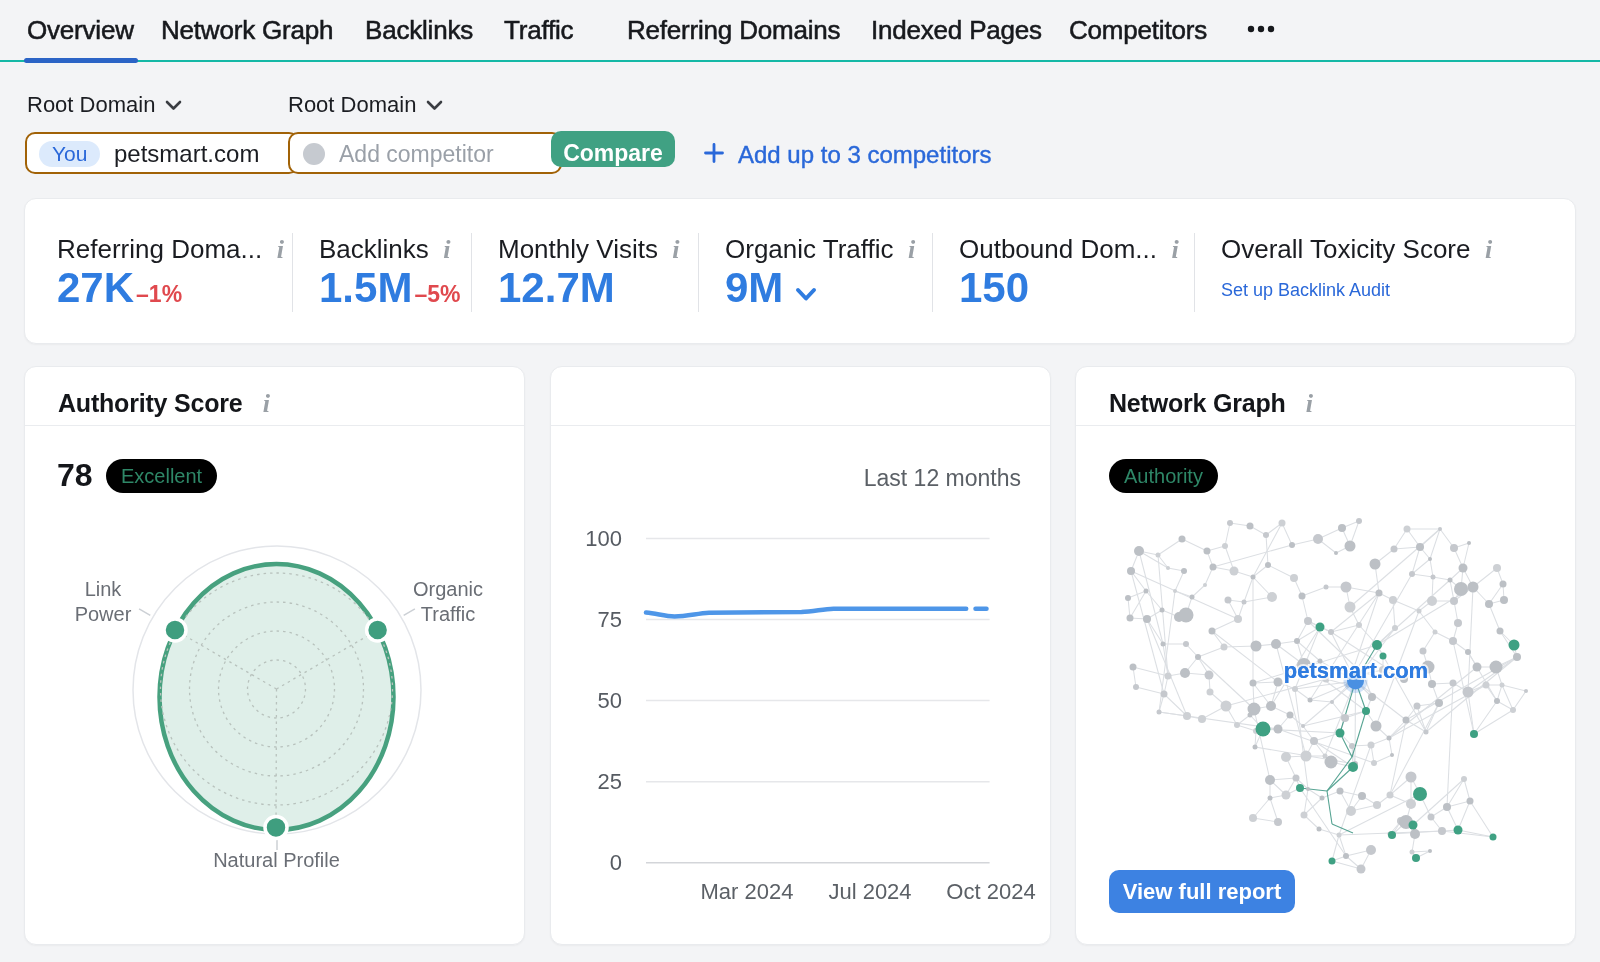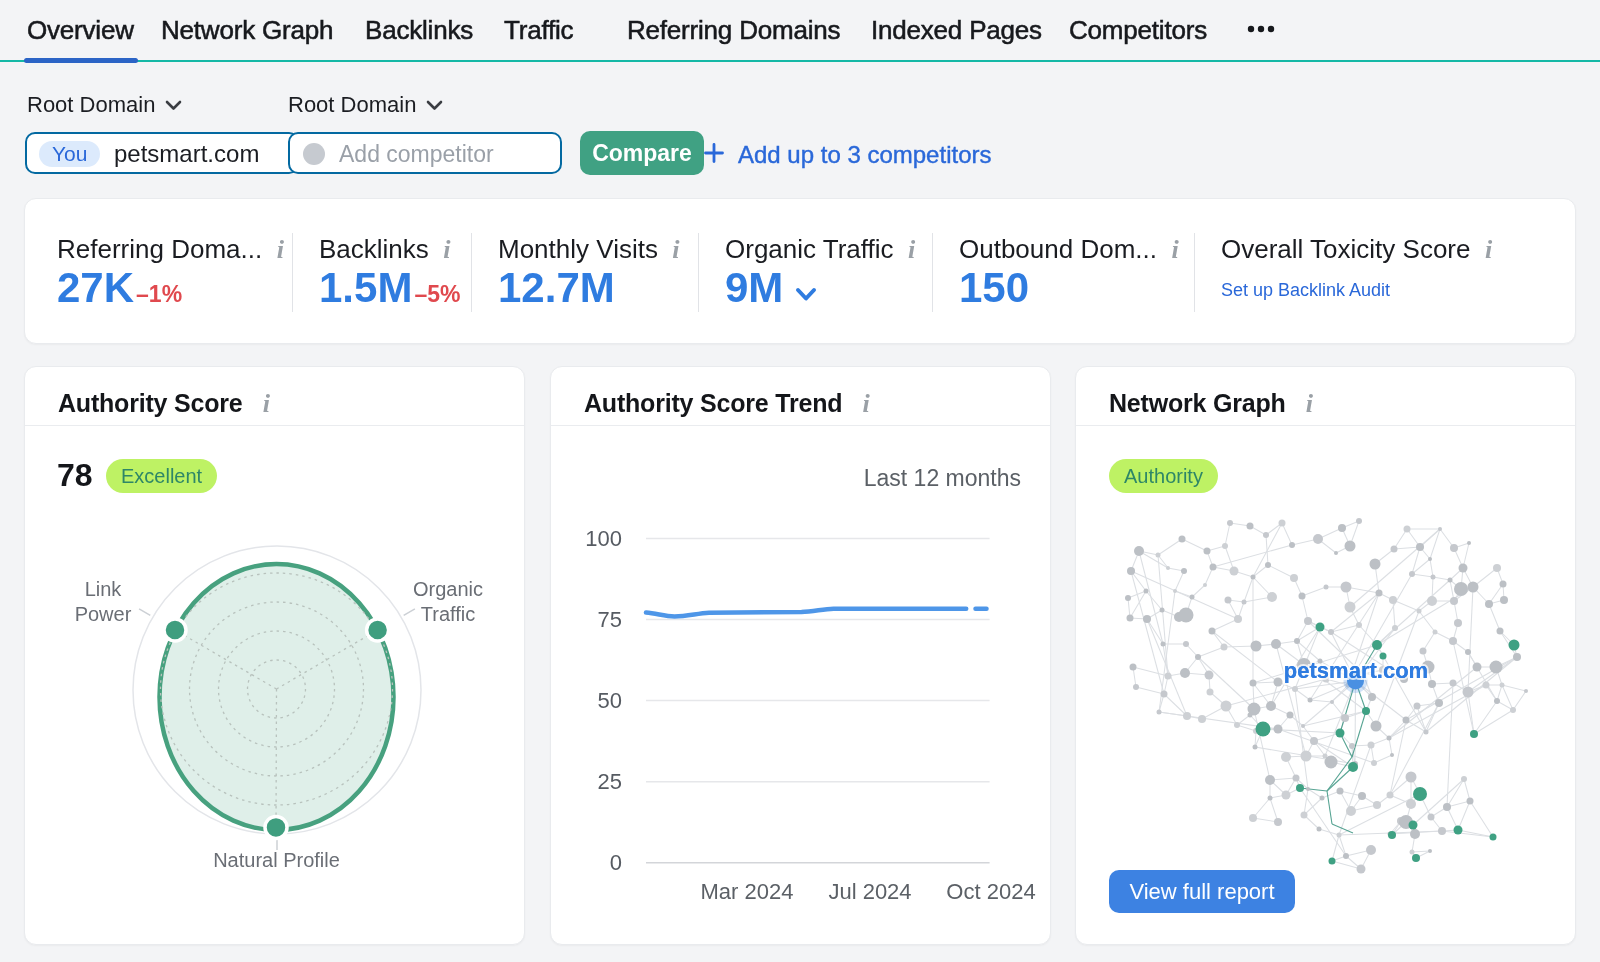--- a/index.html
+++ b/index.html
@@ -2,33 +2,33 @@
 <html><head>
 <meta charset="utf-8">
 <style>
   * { margin:0; padding:0; box-sizing:border-box; }
   html,body { width:1600px; height:962px; background:#f3f4f6; font-family:"Liberation Sans",sans-serif; position:relative; overflow:hidden; }
   .abs { position:absolute; }
   .tabbar { position:absolute; left:0; top:0; width:1600px; height:62px; border-bottom:2px solid #14b8a6; }
   .tab { position:absolute; top:15px; font-size:26px; color:#17191d; letter-spacing:-0.2px; white-space:nowrap; -webkit-text-stroke:0.55px #17191d; }
   .underline { position:absolute; left:24px; top:58px; width:114px; height:5px; background:#2b64c6; border-radius:3px; }
   .lbl { position:absolute; font-size:22px; color:#1b1d22; }
-  .inputbox { position:absolute; top:132px; width:274px; height:42px; background:#fff; border:2px solid #0369a1; border-radius:10px; }
+  .inputbox { position:absolute; top:132px; width:274px; height:42px; background:#fff; border:2px solid #a16207; border-radius:10px; }
   .youpill { position:absolute; left:12px; top:7px; height:26px; line-height:26px; padding:0 13px; background:#dceafc; border-radius:14px; color:#2a68d9; font-size:21px; }
-  .greenbtn { position:absolute; left:580px; top:131px; width:124px; height:44px; background:#40a183; border-radius:10px; color:#fff; font-size:23px; font-weight:bold; text-align:center; line-height:44px; }
+  .greenbtn { position:absolute; left:551px; top:131px; width:124px; height:36px; background:#40a183; border-radius:10px; color:#fff; font-size:23px; font-weight:bold; text-align:center; line-height:44px; }
   .bluelink { color:#2a68d9; }
   .card { position:absolute; background:#fff; border:1px solid #e9ebee; border-radius:12px; box-shadow:0 1px 2px rgba(24,28,36,0.04); }
   .cardtitle { position:absolute; left:33px; top:22px; font-size:25px; font-weight:bold; color:#14161a; letter-spacing:-0.2px; }
   .ii { font-family:"Liberation Serif",serif; font-style:italic; font-weight:bold; color:#9aa0a6; }
   .hdrline { position:absolute; left:0; top:58px; width:100%; height:1px; background:#eaecef; }
   .statlbl { position:absolute; top:35px; font-size:26px; color:#1a1c21; white-space:nowrap; }
   .statval { position:absolute; top:65px; font-size:42px; font-weight:bold; color:#2f7ce0; white-space:nowrap; }
   .statpct { font-size:23px; font-weight:bold; color:#e0494e; }
   .statdiv { position:absolute; top:34px; width:1px; height:79px; background:#e1e3e7; }
-  .pill { position:absolute; height:34px; line-height:34px; padding:0 15px; background:#bef264; border-radius:17px; color:#2e8767; font-size:20px; }
+  .pill { position:absolute; height:34px; line-height:34px; padding:0 15px; background:#000000; border-radius:17px; color:#2e8767; font-size:20px; }
 </style>
 </head>
 <body>
 <div class="tabbar">
   <span class="tab" style="left:27px;">Overview</span>
   <span class="tab" style="left:161px;">Network Graph</span>
   <span class="tab" style="left:365px;">Backlinks</span>
   <span class="tab" style="left:504px;">Traffic</span>
   <span class="tab" style="left:627px;">Referring Domains</span>
   <span class="tab" style="left:871px;">Indexed Pages</span>
@@ -113,21 +113,20 @@
       <text x="78" y="229">Link</text>
       <text x="78" y="254">Power</text>
       <text x="423" y="229">Organic</text>
       <text x="423" y="254">Traffic</text>
       <text x="251.5" y="500">Natural Profile</text>
     </g>
   </svg>
 </div>
 
 <div class="card" style="left:550px;top:366px;width:501px;height:579px;">
-  <span class="cardtitle">Authority Score Trend&nbsp;&nbsp; <span class="ii" style="font-size:26px;">i</span></span>
   <div class="hdrline"></div>
   <svg class="abs" style="left:0;top:58px;" width="501" height="520" viewBox="0 58 501 520">
     <text x="470" y="119" font-size="23" fill="#5b6066" text-anchor="end">Last 12 months</text>
     <g stroke="#e6e7ea" stroke-width="1.5">
       <line x1="95" y1="171.4" x2="438.6" y2="171.4"></line>
       <line x1="95" y1="252.5" x2="438.6" y2="252.5"></line>
       <line x1="95" y1="333.6" x2="438.6" y2="333.6"></line>
       <line x1="95" y1="414.7" x2="438.6" y2="414.7"></line>
     </g>
     <line x1="95" y1="495.8" x2="438.6" y2="495.8" stroke="#d3d5d9" stroke-width="1.5"></line>
@@ -703,14 +702,14 @@
 <circle cx="382" cy="463" r="4.5" fill="#3fa183"></circle>
 <circle cx="256" cy="494" r="3.5" fill="#3fa183"></circle>
 <circle cx="340" cy="491" r="4" fill="#3fa183"></circle>
 <circle cx="417" cy="470" r="3.5" fill="#3fa183"></circle>
 <circle cx="290" cy="344" r="4" fill="#3fa183"></circle>
 <circle cx="279.5" cy="314" r="12" fill="#4a90e2" opacity="0.25"></circle>
 <circle cx="279.5" cy="314" r="8.5" fill="#4a90e2"></circle>
     <text x="280" y="311" font-size="22" font-weight="bold" fill="#2f7ce0" text-anchor="middle" stroke="#ffffff" stroke-width="4" paint-order="stroke" stroke-opacity="0.75">petsmart.com</text>
       <text x="280" y="311" font-size="22" font-weight="bold" fill="#2f7ce0" text-anchor="middle">petsmart.com</text>
   </svg>
-  <div class="abs" style="left:33px;top:503px;width:186px;height:43px;background:#3d82e2;border-radius:10px;color:#fff;font-size:22px;font-weight:normal;text-align:center;line-height:43px;">View full report</div>
+  <div class="abs" style="left:33px;top:503px;width:186px;height:43px;background:#3d82e2;border-radius:10px;color:#fff;font-size:22px;font-weight:bold;text-align:center;line-height:43px;">View full report</div>
 </div>
 
 </body></html>

